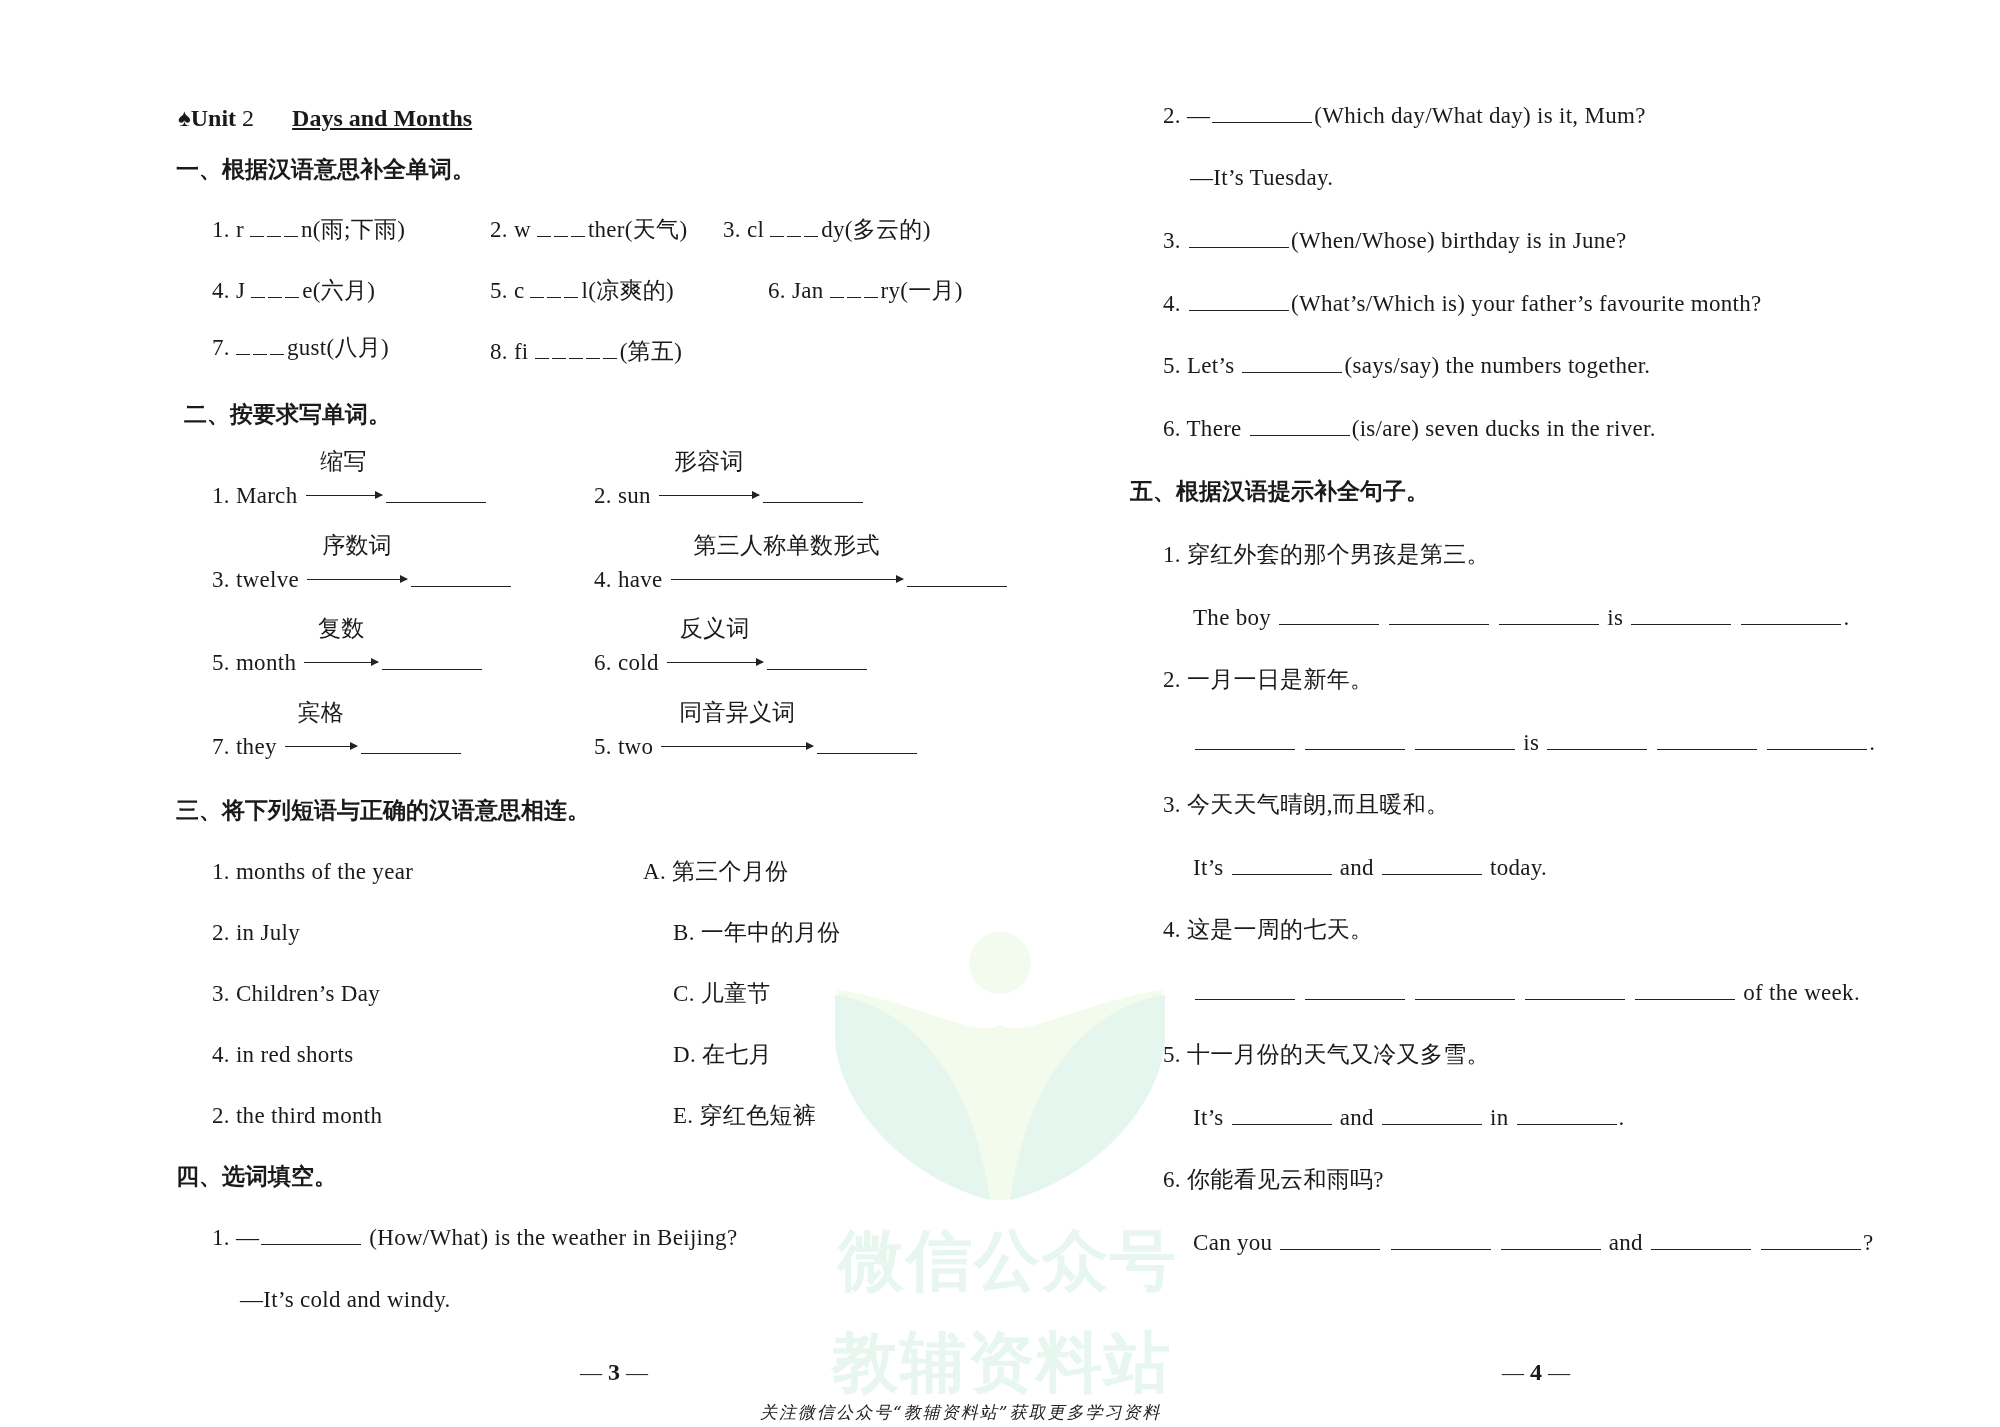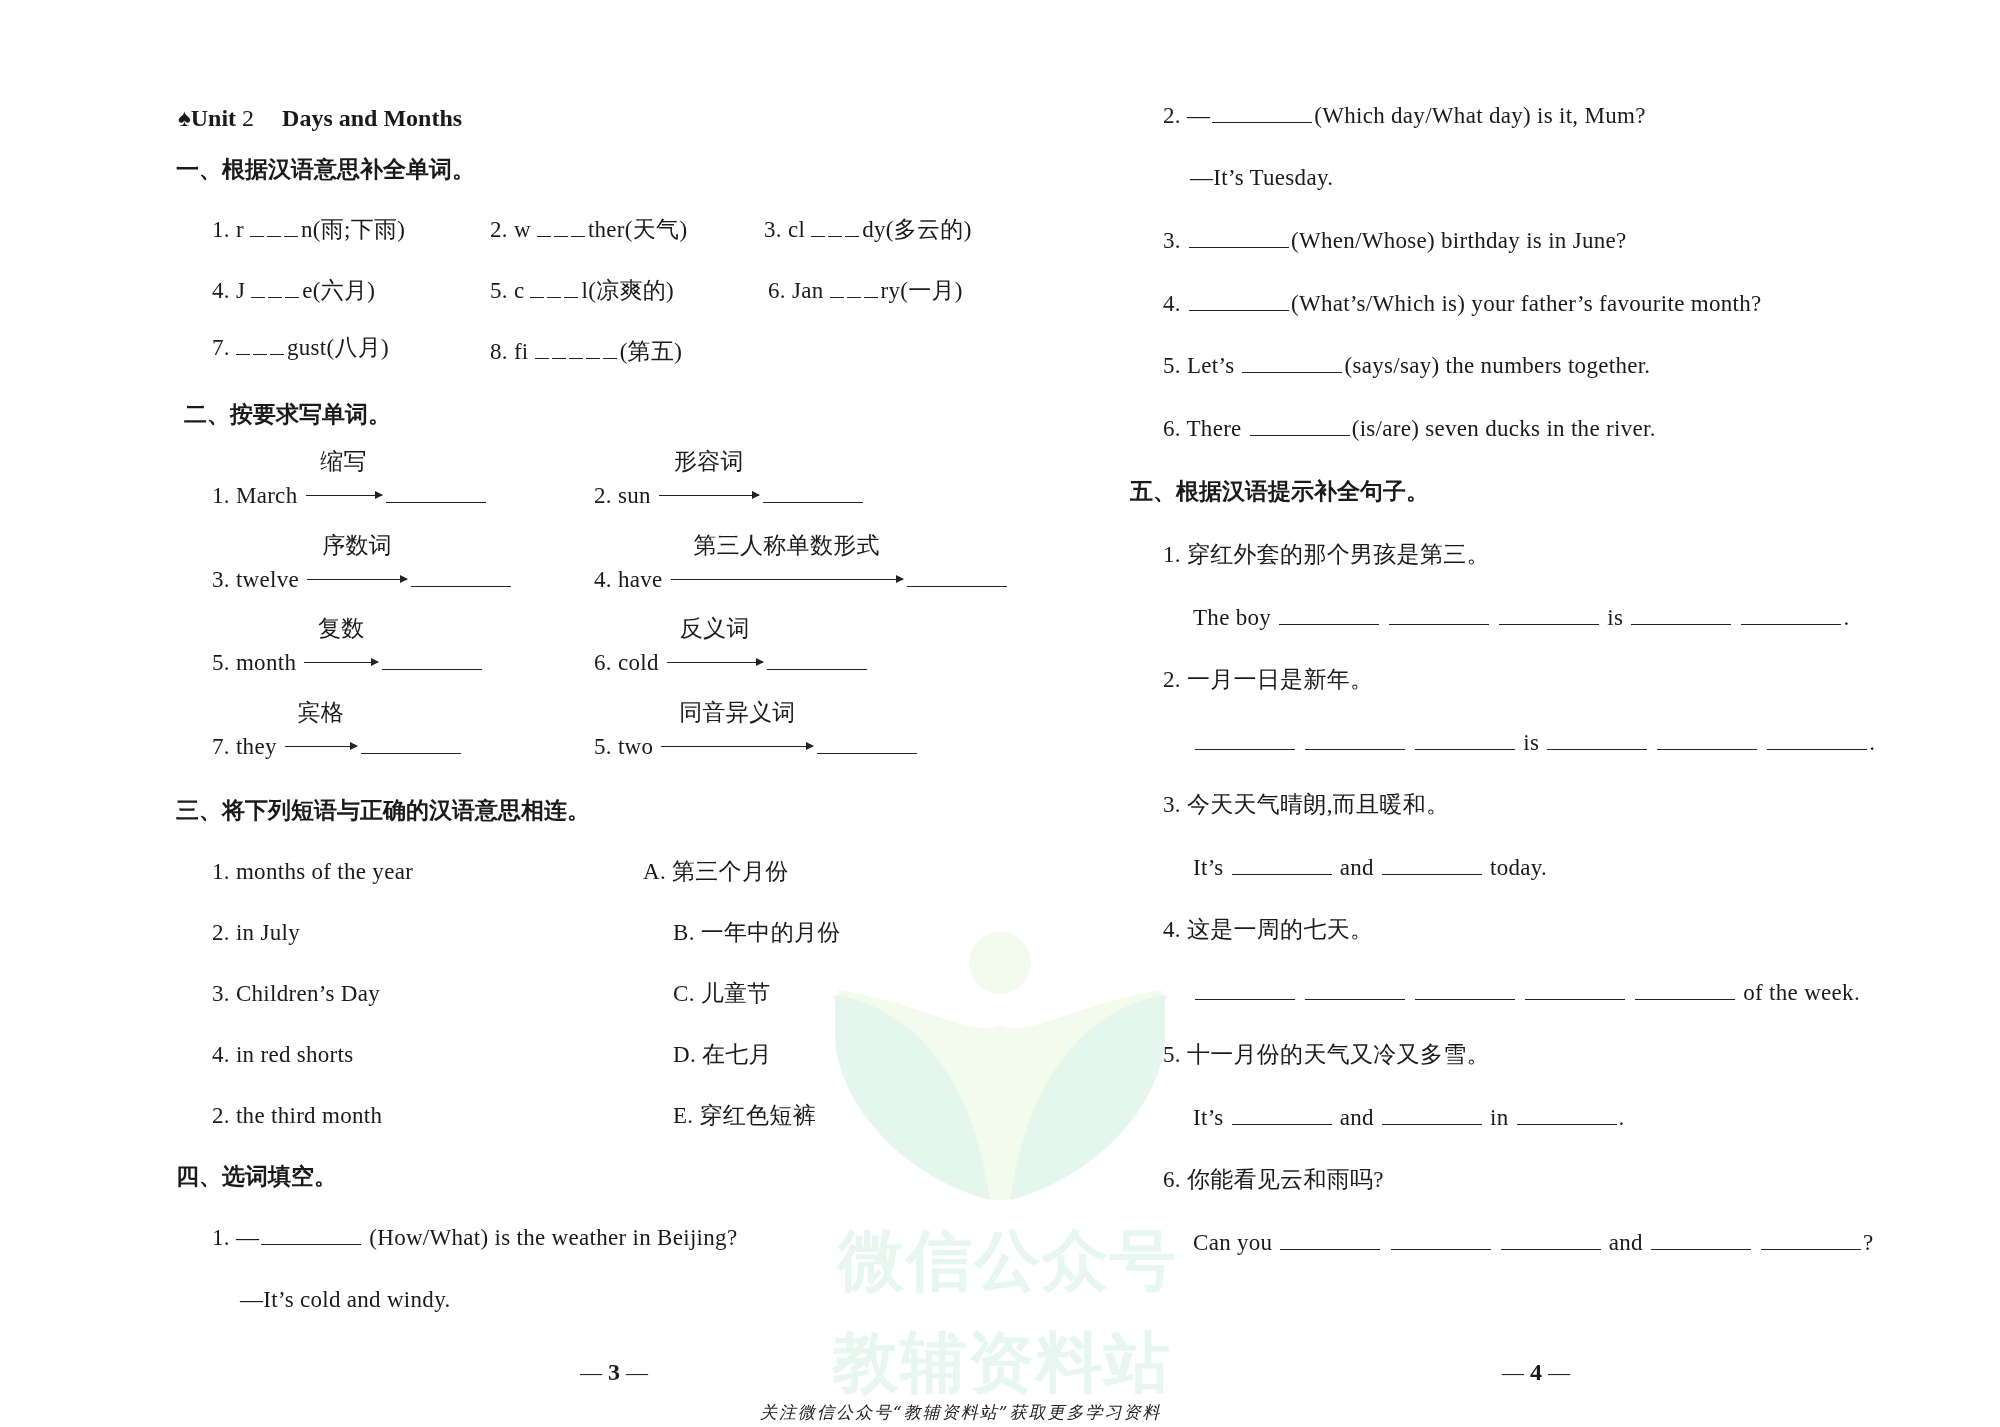--- a/index.html
+++ b/index.html
@@ -33,28 +33,28 @@
     <path d="M5 65 C 70 75, 140 130, 160 270 C 80 250, 10 180, 5 110 Z" fill="#e5f6ee"></path>
     <path d="M335 65 C 270 75, 200 130, 180 270 C 260 250, 330 180, 335 110 Z" fill="#e5f6ee"></path>
   </svg>
 </div>
 <div class="abs wm wmtext" style="left:838px; top:1228px;">微信公众号</div>
 <div class="abs wm wmtext" style="left:832px; top:1330px;">教辅资料站</div>
 
 <div class="abs unit" style="left:178px; top:106px;">
   <span class="spade">♠</span><span>Unit</span>
   <span class="num">2</span>
-  <span style="margin-left:22px;">Days and Months</span>
+  <span style="margin-left:32px;text-decoration:underline;">Days and Months</span>
 </div>
 
 <div class="abs hd" style="left:176px; top:158px;">一、根据汉语意思补全单词。</div>
 
 <div class="abs t" style="left:212px; top:218px;"><span>1. r</span> <span class="seg"></span><span class="seg"></span><span class="seg"></span><span>n(雨;下雨)</span></div>
 <div class="abs t" style="left:490px; top:218px;"><span>2. w</span> <span class="seg"></span><span class="seg"></span><span class="seg"></span><span>ther(天气)</span></div>
-<div class="abs t" style="left:764px; top:218px;"><span>3. cl</span> <span class="seg"></span><span class="seg"></span><span class="seg"></span><span>dy(多云的)</span></div>
+<div class="abs t" style="left:723px; top:218px;"><span>3. cl</span> <span class="seg"></span><span class="seg"></span><span class="seg"></span><span>dy(多云的)</span></div>
 
 <div class="abs t" style="left:212px; top:279px;"><span>4. J</span> <span class="seg"></span><span class="seg"></span><span class="seg"></span><span>e(六月)</span></div>
 <div class="abs t" style="left:490px; top:279px;"><span>5. c</span> <span class="seg"></span><span class="seg"></span><span class="seg"></span><span>l(凉爽的)</span></div>
 <div class="abs t" style="left:768px; top:279px;"><span>6. Jan</span> <span class="seg"></span><span class="seg"></span><span class="seg"></span><span>ry(一月)</span></div>
 
 <div class="abs t" style="left:212px; top:336px;"><span>7.</span> <span class="seg"></span><span class="seg"></span><span class="seg"></span><span>gust(八月)</span></div>
 <div class="abs t" style="left:490px; top:340px;"><span>8. fi</span> <span class="seg"></span><span class="seg"></span><span class="seg"></span><span class="seg"></span><span class="seg"></span><span>(第五)</span></div>
 
 <div class="abs hd" style="left:184px; top:403px;">二、按要求写单词。</div>
 

